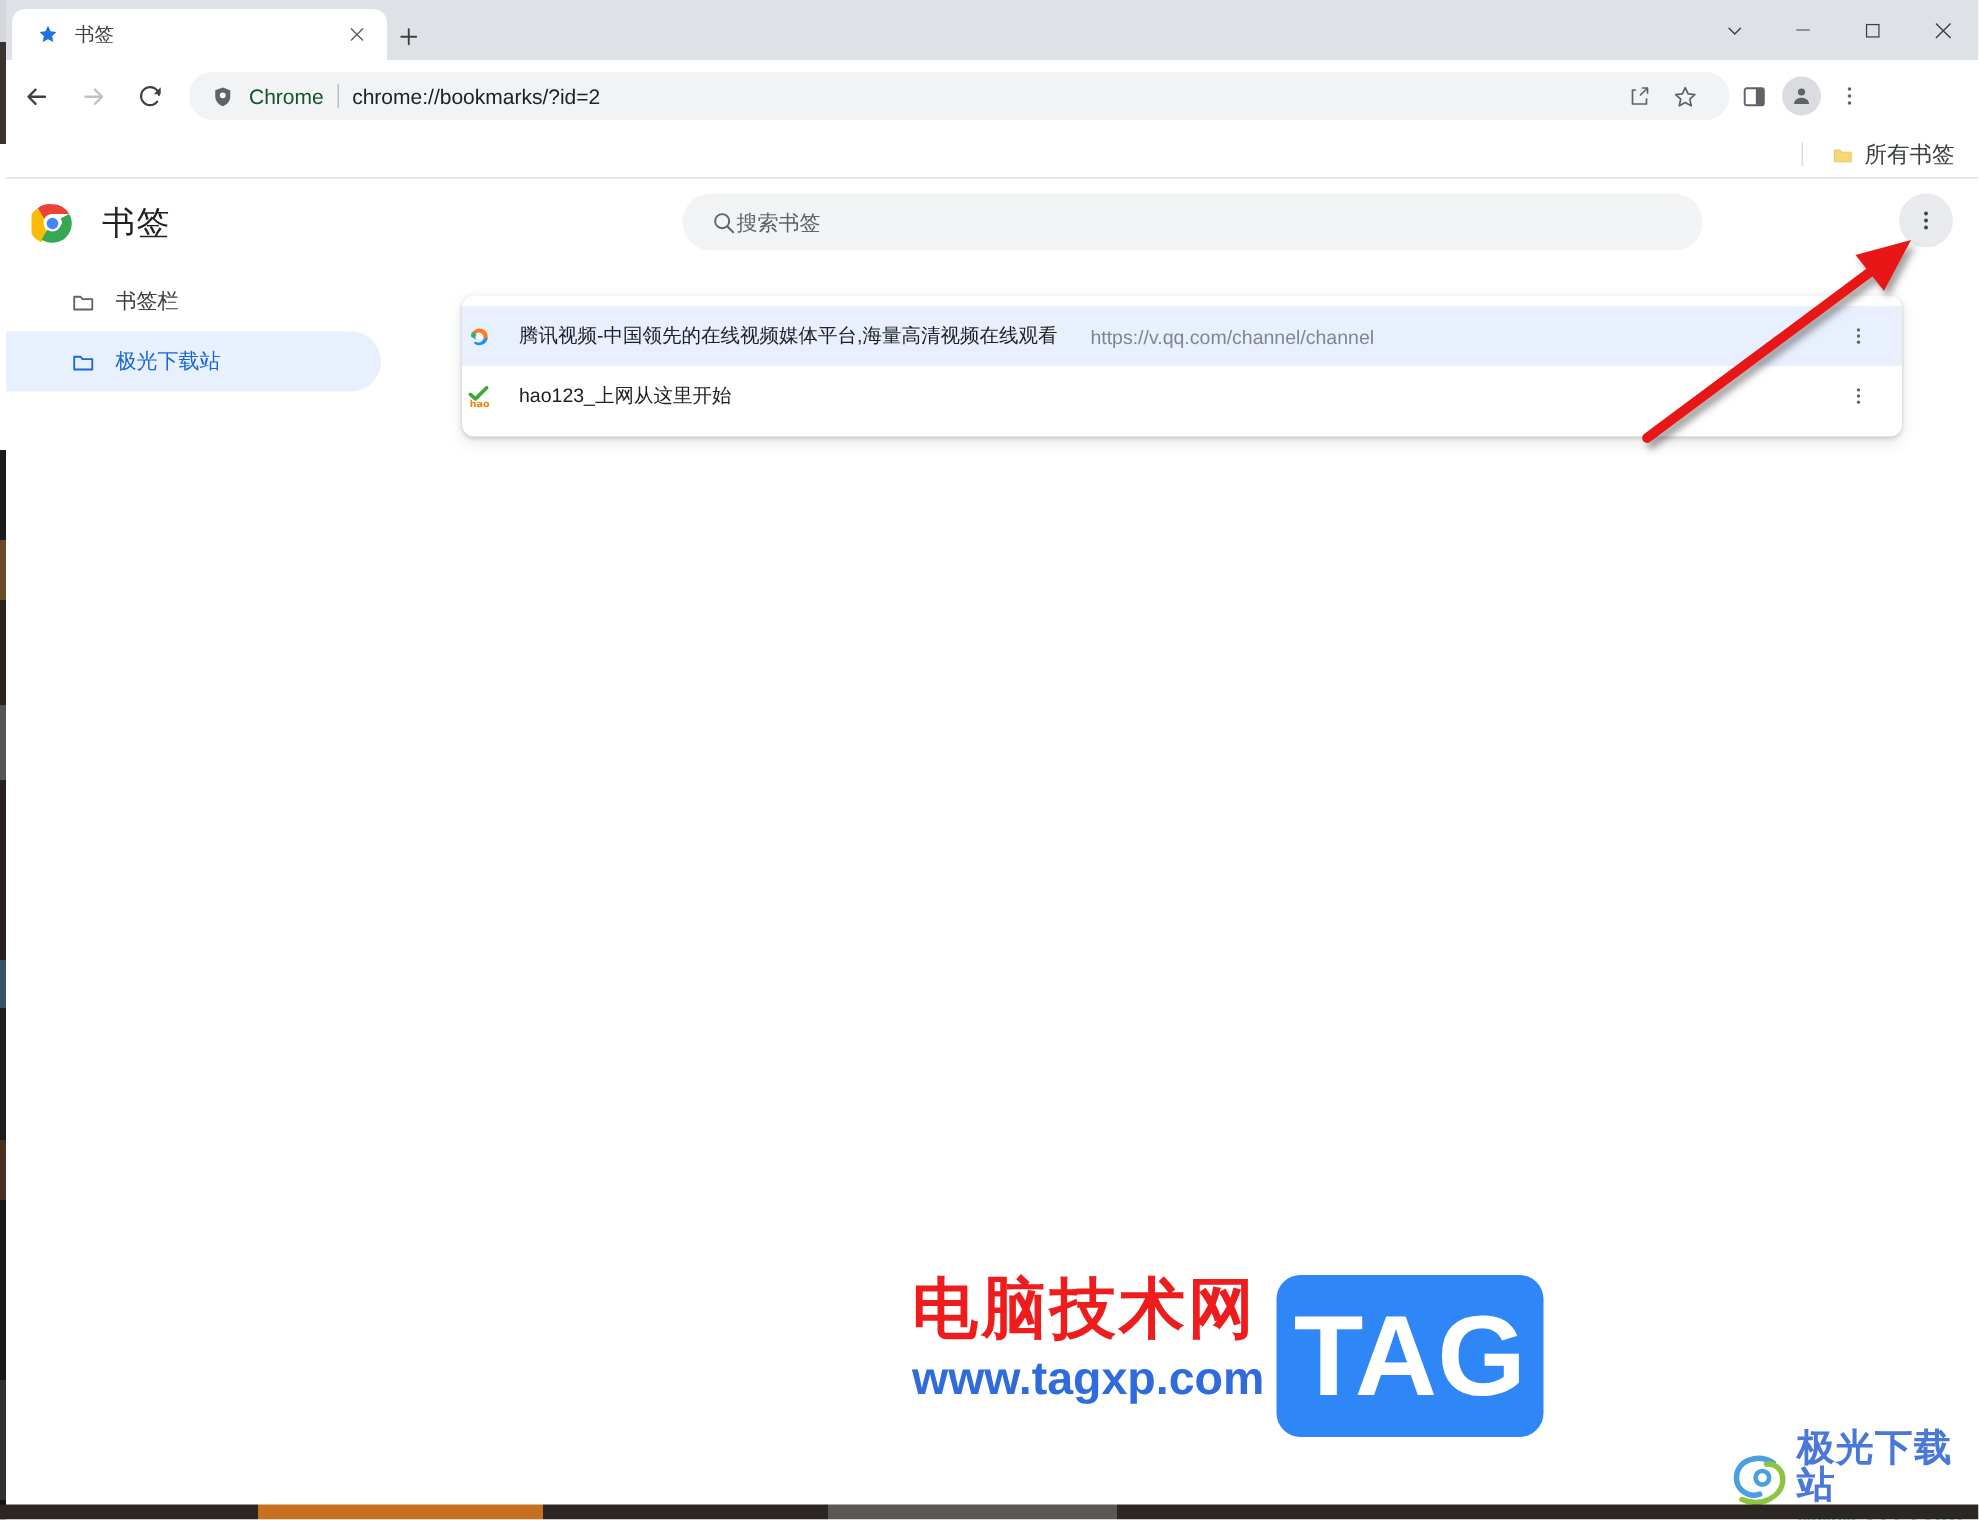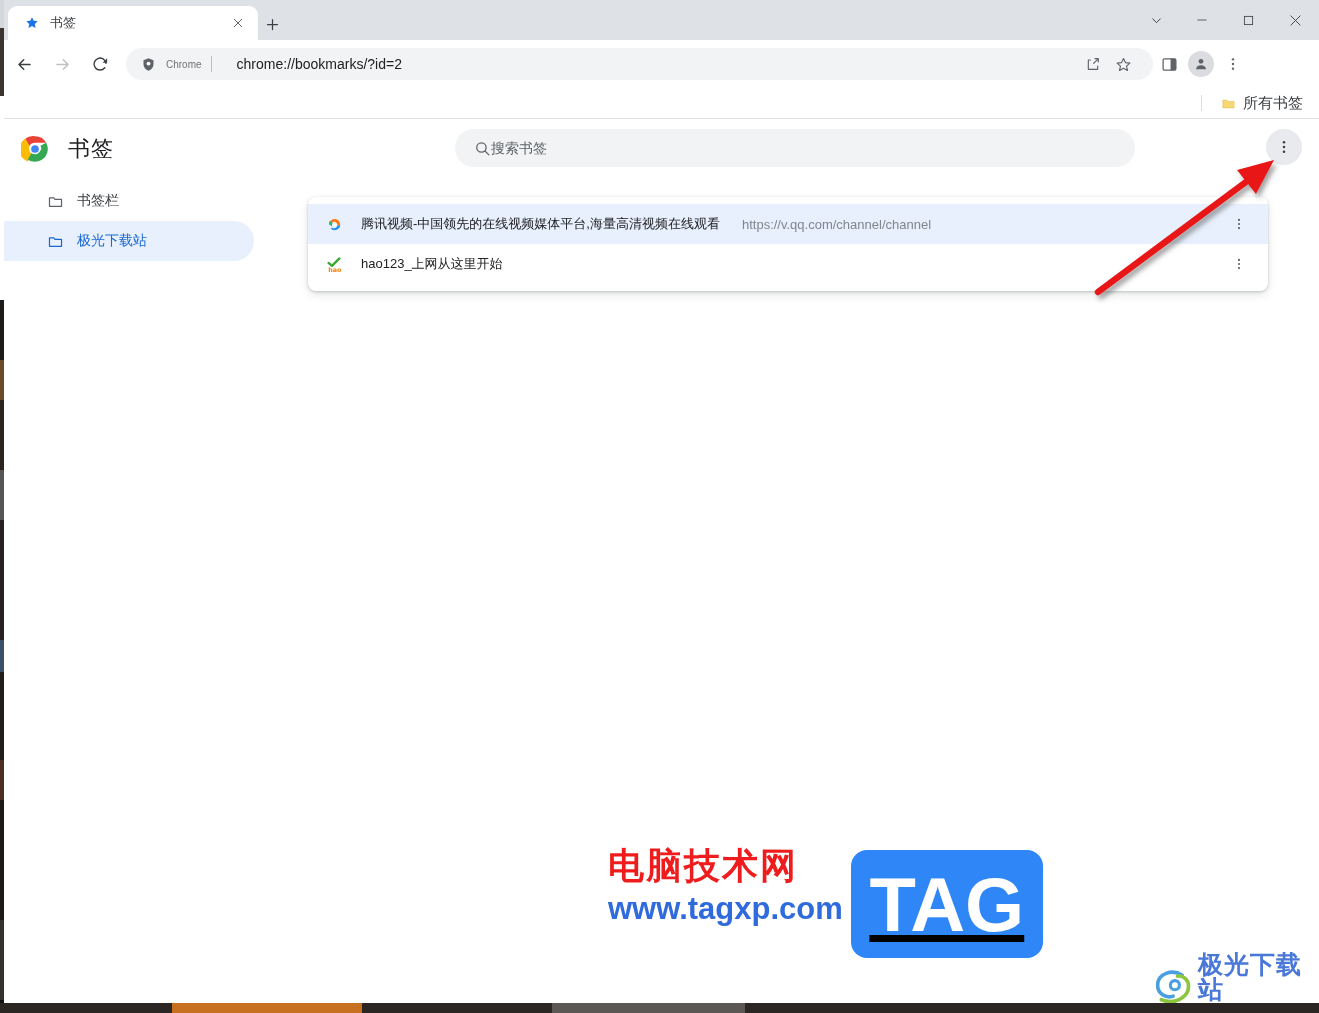--- a/index.html
+++ b/index.html
@@ -76,23 +76,23 @@
   }
   .nav-btn.back { margin-left: 8px; color: #3c4043; }
   .nav-btn.forward { margin-left: 6px; color: #bdc1c6; }
   .nav-btn.reload { margin-left: 6px; color: #3c4043; }
   .omnibox {
     margin-left: 10px; height: 32px; flex: 1; max-width: 1027px;
     background: #f1f3f4; border-radius: 16px;
     display: flex; align-items: center; padding: 0 14px;
   }
   .omni-chrome-icon { width: 16px; height: 16px; display:flex; align-items:center; justify-content:center; flex:none;}
-  .omni-label { margin-left: 10px; font-size: 10px; color: #737373; white-space: nowrap; }
+  .omni-label { margin-left: 10px; font-size: 14px; color: #14532d; white-space: nowrap; }
   .omni-sep { margin: 0 9px; width: 1px; height: 16px; background: #bdc1c6; }
-  .omni-url { font-size: 14px; color: #202124; white-space: nowrap; overflow: hidden; margin-left: 16px; }
+  .omni-url { font-size: 14px; color: #202124; white-space: nowrap; overflow: hidden; }
   .omni-right { margin-left: auto; display: flex; align-items: center; gap: 2px; padding-right: 2px; }
   .omni-icon-btn {
     width: 28px; height: 28px; display:flex; align-items:center; justify-content:center;
     border-radius: 50%; color: #5f6368;
   }
   .tb-right { display: flex; align-items: center; padding-right: 6px; }
   .tb-icon-btn {
     width: 32px; height: 32px; display:flex; align-items:center; justify-content:center;
     border-radius: 50%; color: #5f6368;
   }
@@ -154,21 +154,21 @@
 
   
   .list-card {
     position: absolute; left: 308px; top: 78px; width: 960px;
     background: #ffffff; border-radius: 8px;
     box-shadow: 0 1px 3px rgba(60,64,67,.25), 0 4px 10px rgba(60,64,67,.12);
     overflow: hidden;
     padding: 7px 0;
   }
   .bm-row {
-    height: 40px; display: flex; align-items: center; padding: 0 0 0 17px;
+    height: 40px; display: flex; align-items: center; padding: 0 0 0 2px;
   }
   .bm-row.selected { background: #e8f0fe; }
   .bm-favicon { width: 18px; height: 18px; display:flex; align-items:flex-end; justify-content:center; flex:none; }
   .bm-title {
     margin-left: 18px; font-size: 13px; color: #202124;
     white-space: nowrap; overflow: hidden; text-overflow: ellipsis; max-width: 470px;
   }
   .bm-url {
     margin-left: 22px; font-size: 13px; color: #80868b;
     white-space: nowrap; overflow: hidden; text-overflow: ellipsis;
@@ -179,31 +179,31 @@
     border-radius: 50%; color: #5f6368; flex: none;
   }
 
   
   .arrow-svg { position: absolute; left: 0; top: 0; width: 1319px; height: 1013px; pointer-events: none; z-index: 30; }
 
   
   .wm-main { position: absolute; left: 608px; top: 848px; display: flex; align-items: flex-start; z-index: 20; }
   .wm-text-col { display: flex; flex-direction: column; }
   .wm-cn {
-    font-family: Liberation Mono, monospace;
-    font-size: 36px; font-weight: bold; color: #ee1c1c; letter-spacing: 2px; line-height: 1.15;
+    font-family: Liberation Sans, sans-serif;
+    font-size: 44px; font-weight: bold; color: #ee1c1c; letter-spacing: 2px; line-height: 1.15;
   }
   .wm-url {
     font-family: Liberation Sans, sans-serif;
     font-size: 31px; font-weight: bold; color: #2f6bdd; letter-spacing: 0px; margin-top: 2px;
   }
   .wm-tag-box {
     margin-left: 8px; margin-top: 2px;
-    width: 192px; height: 108px; background: #2f86f6; border-radius: 16px;
-    display: flex; align-items: center; justify-content: center; text-decoration: underline;
+    width: 178px; height: 108px; background: #2f86f6; border-radius: 16px;
+    display: flex; align-items: center; justify-content: center;
   }
   .wm-tag-text {
     font-family: "Liberation Sans", sans-serif;
     font-size: 76px; font-weight: bold; color: #ffffff; letter-spacing: 0px;
   }
 
   .wm-xz { position: absolute; left: 1152px; top: 952px; display: flex; align-items: center; z-index: 20; }
   .wm-xz-logo { width: 44px; height: 40px; flex: none; }
   .wm-xz-col { margin-left: 2px; display: flex; flex-direction: column; line-height: 1; }
   .wm-xz-cn { font-family: "DejaVu Sans", sans-serif; font-size: 25px; font-weight: bold; color: #4a78d8; letter-spacing: 1px; }

